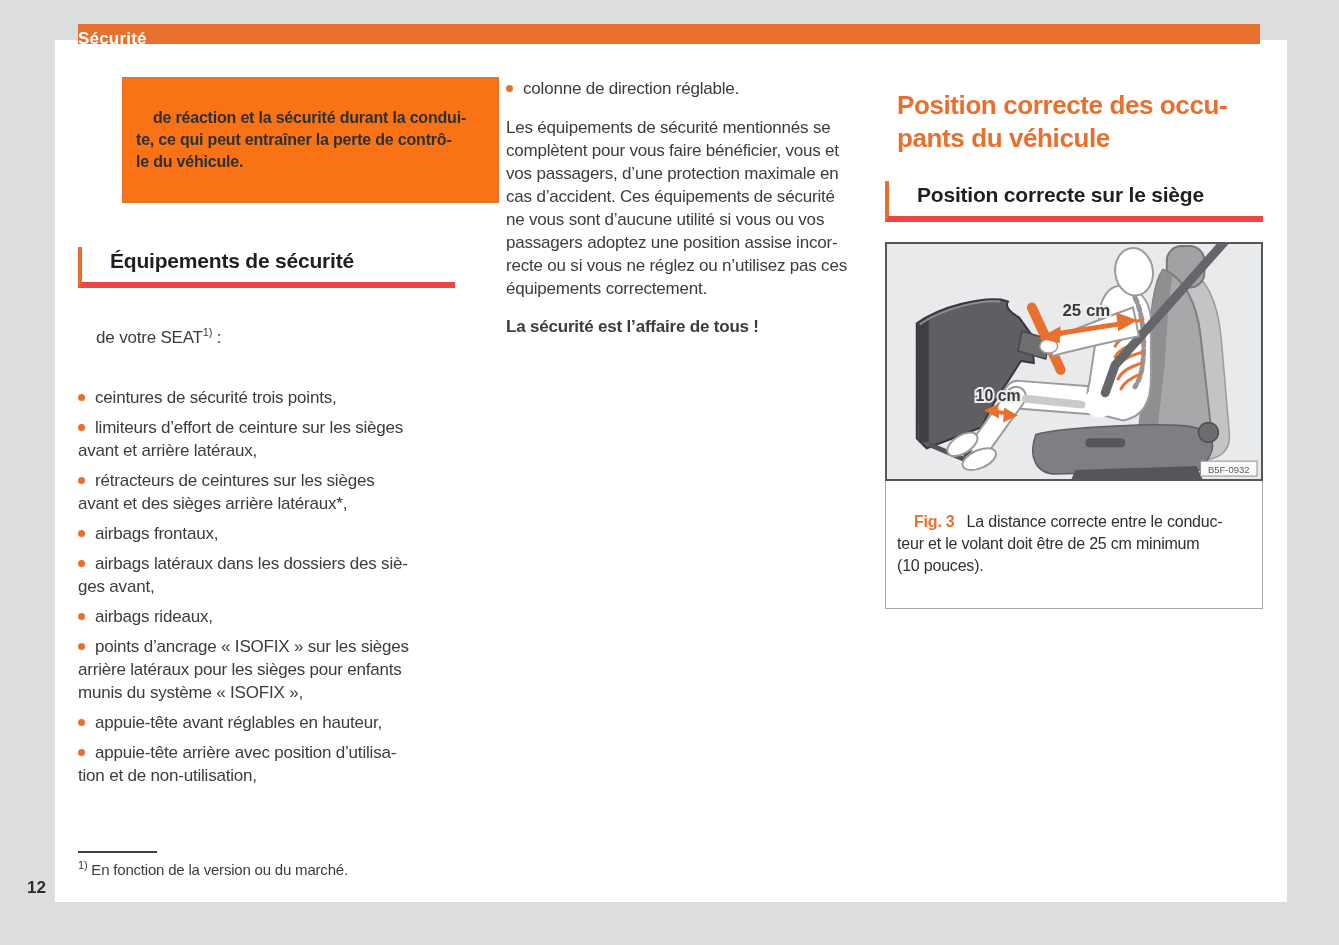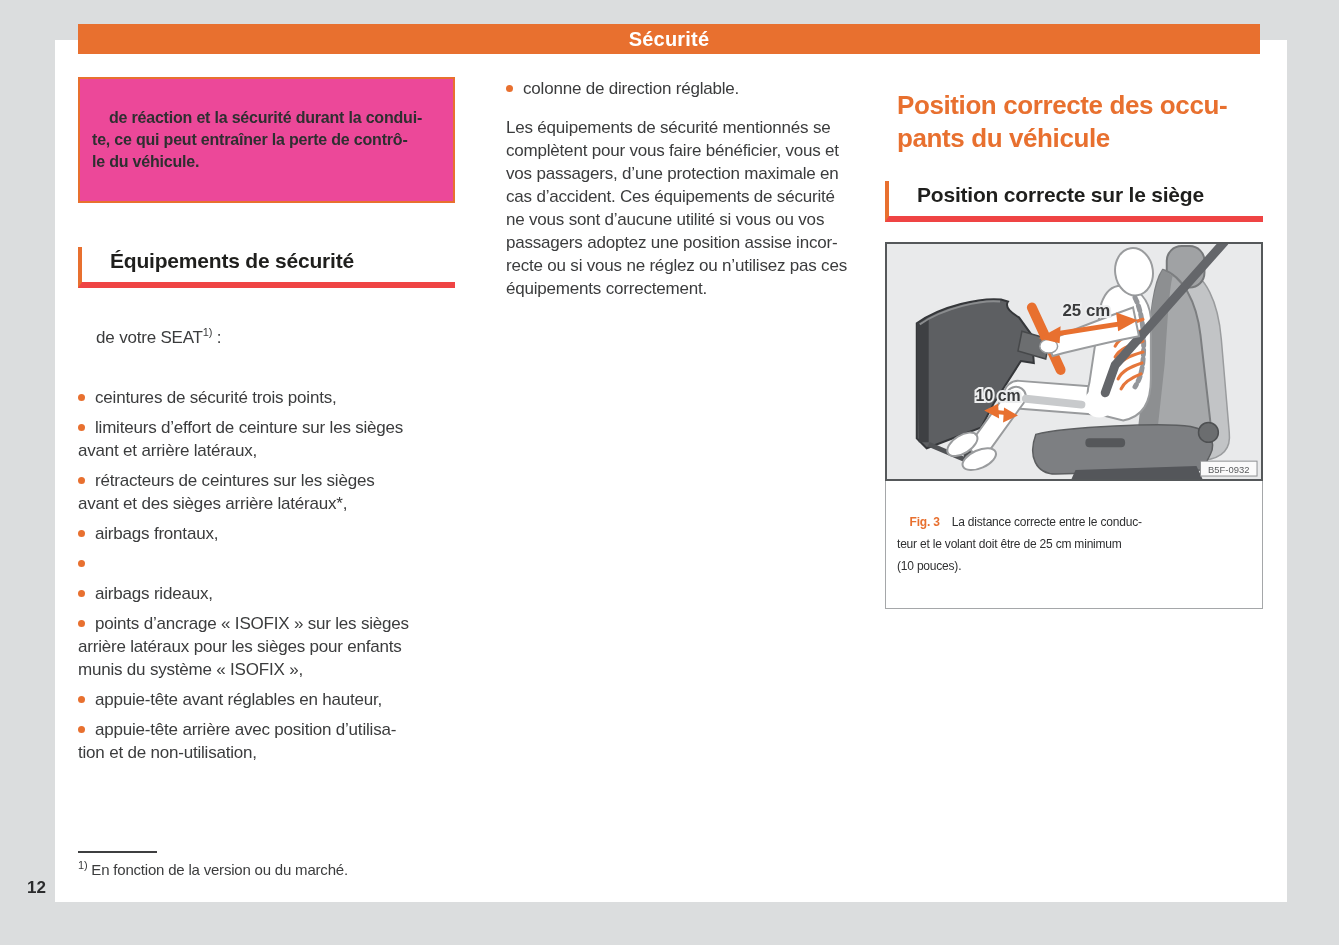--- a/index.html
+++ b/index.html
@@ -4,36 +4,36 @@
 <style>
   html,body{margin:0;padding:0;}
   body{
     width:1339px;height:945px;position:relative;overflow:hidden;
     background:#DBDDDE;
     font-family:"Liberation Sans",sans-serif;
     -webkit-font-smoothing:antialiased;
   }
   .page{position:absolute;left:55px;top:40px;width:1232px;height:862px;background:#FFFFFF;}
   .band{
-    position:absolute;left:78px;top:24px;width:1182px;height:30px;
-    background:#E8702F;color:#FFFFFF;font-size:20px;font-weight:bold;
-    text-align:center;line-height:30px;letter-spacing:.2px;
+    position:absolute;left:78px;top:24px;width:1182px;height:20px;
+    background:#E8702F;color:#FFFFFF;font-size:17px;font-weight:bold;
+    text-align:left;line-height:30px;letter-spacing:.2px;
   }
   .col{position:absolute;top:77px;color:#3B3C3D;font-size:17px;line-height:23px;}
   .col-left{left:78px;width:377px;}
   .col-mid{left:506px;width:380px;}
   .col-right{left:885px;width:378px;}
   .pre{white-space:pre;}
   .block{display:block;}
 
   .warning-box{
     box-sizing:border-box;width:377px;
-    background:#ec4899;border:2px solid #E8702F;
+    background:#f97316;border:2px solid #E8702F;
     padding:6px 12px;font-weight:bold;font-size:16px;line-height:22px;
-    color:#2E2F30;letter-spacing:-.2px;white-space:pre;
+    color:#2E2F30;letter-spacing:-.2px;white-space:pre;margin-left:44px;
   }
   .h2{
     border-left:4px solid #E8702F;border-bottom:6px solid #ef4444;
     padding:1px 0 8px 28px;font-size:21px;line-height:26px;font-weight:bold;color:#1F1F1D;
     letter-spacing:-.2px;
   }
   .h2-left{margin-top:44px;}
   .para{margin-top:15px;letter-spacing:-.2px;}
   .bullets{list-style:none;margin:14px 0 0 0;padding:0;}
   .bullet-item{margin:0 0 7px 0;letter-spacing:-.2px;}
@@ -49,21 +49,21 @@
     margin:12px;color:#E8702F;font-size:26px;line-height:33px;font-weight:bold;
     letter-spacing:-.4px;white-space:pre;
   }
   .h2-right{margin-top:26px;}
   .figure{
     box-sizing:border-box;margin-top:20px;width:378px;height:239px;
     border:2px solid #55585A;background:#E9EAEB;overflow:hidden;
   }
   .caption{
     box-sizing:border-box;width:378px;border:1px solid #A5A7A9;border-top:none;
-    padding:8px 11px 9px 11px;font-size:12px;line-height:22px;color:#2F3031;
+    padding:8px 11px 9px 11px;font-size:16px;line-height:22px;color:#2F3031;
     white-space:pre;letter-spacing:-.2px;
   }
   .fig-num{color:#E8702F;font-weight:bold;margin-right:12px;}
 
   .fn-rule{position:absolute;left:78px;top:851px;width:79px;height:2px;background:#3E3F40;}
   .footnote{position:absolute;left:78px;top:861px;font-size:15px;color:#3B3C3D;letter-spacing:-.2px;}
   .page-num{position:absolute;left:27px;top:878px;font-size:17px;font-weight:bold;color:#2B2C2D;}
 </style>
 </head>
 <body>
@@ -89,21 +89,22 @@
     <span>de votre SEAT</span><span class="fn-ref">1)</span><span> :</span>
   </div>
 
   <ul class="bullets">
     <li class="bullet-item"><span class="dot"></span><span class="pre">ceintures de sécurité trois points,</span></li>
     <li class="bullet-item"><span class="dot"></span><span class="pre">limiteurs d’effort de ceinture sur les sièges
 avant et arrière latéraux,</span></li>
     <li class="bullet-item"><span class="dot"></span><span class="pre">rétracteurs de ceintures sur les sièges
 avant et des sièges arrière latéraux*,</span></li>
     <li class="bullet-item"><span class="dot"></span><span class="pre">airbags frontaux,</span></li>
-    <li class="bullet-item"><span class="dot"></span></li>
+    <li class="bullet-item"><span class="dot"></span><span class="pre">airbags latéraux dans les dossiers des siè-
+ges avant,</span></li>
     <li class="bullet-item"><span class="dot"></span><span class="pre">airbags rideaux,</span></li>
     <li class="bullet-item"><span class="dot"></span><span class="pre">points d’ancrage « ISOFIX » sur les sièges
 arrière latéraux pour les sièges pour enfants
 munis du système « ISOFIX »,</span></li>
     <li class="bullet-item"><span class="dot"></span><span class="pre">appuie-tête avant réglables en hauteur,</span></li>
     <li class="bullet-item"><span class="dot"></span><span class="pre">appuie-tête arrière avec position d’utilisa-
 tion et de non-utilisation,</span></li>
   </ul>
 </div>
 
@@ -112,20 +113,21 @@
     <span class="dot"></span><span>colonne de direction réglable.</span>
   </div>
   <div class="para pre mid-para">Les équipements de sécurité mentionnés se
 complètent pour vous faire bénéficier, vous et
 vos passagers, d’une protection maximale en
 cas d’accident. Ces équipements de sécurité
 ne vous sont d’aucune utilité si vous ou vos
 passagers adoptez une position assise incor-
 recte ou si vous ne réglez ou n’utilisez pas ces
 équipements correctement.</div>
+  <div class="bold-line">La sécurité est l’affaire de tous !</div>
 </div>
 
 <div class="col col-right">
   <h1 class="h1-right">Position correcte des occu-
 pants du véhicule</h1>
 
   <div class="h2 h2-right">
     <span>Position correcte sur le siège</span>
   </div>
 

